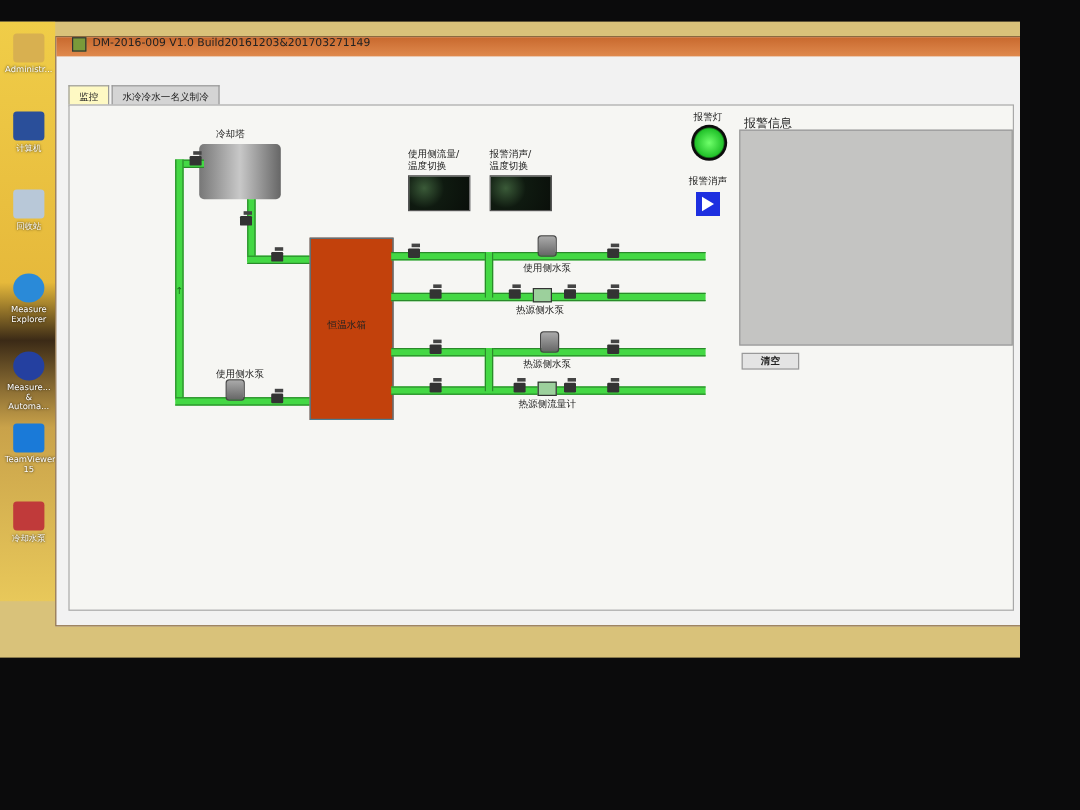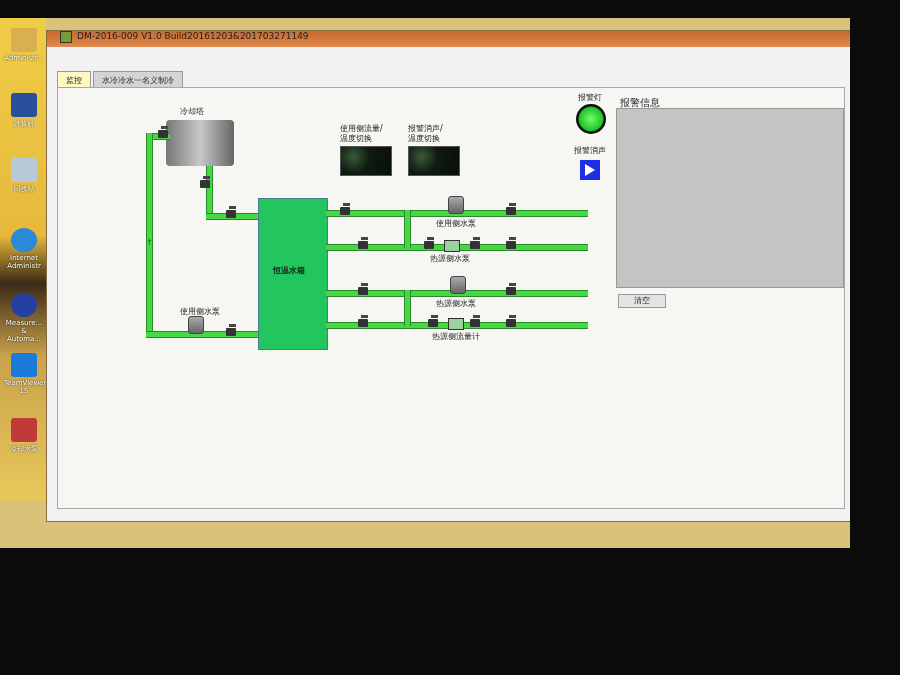--- a/index.html
+++ b/index.html
@@ -16,44 +16,44 @@
   .tab{font-size:8px;padding:3px 8px;border:1px solid #999;border-bottom:none;background:#d4d4d4;color:#222;margin-right:2px;}
   .tab.active{background:#fef9c3;}
   .panel{position:absolute;left:10px;top:56px;width:786px;height:420px;border:1px solid #a8a8a8;background:#f6f6f3;}
   .lbl{position:absolute;font-size:8px;color:#222;white-space:nowrap;}
   .pipe-h{position:absolute;height:5px;background:#44d844;border-top:1px solid #2a8a2a;border-bottom:1px solid #2a8a2a;}
   .pipe-v{position:absolute;width:5px;background:#44d844;border-left:1px solid #2a8a2a;border-right:1px solid #2a8a2a;}
   .valve{position:absolute;width:10px;height:8px;background:#333;border-radius:1px;}
   .valve::after{content:"";position:absolute;left:3px;top:-4px;width:7px;height:3px;background:#444;}
   .pump{position:absolute;width:14px;height:16px;background:linear-gradient(#aaa,#666);border-radius:3px;border:1px solid #444;}
   .meter{position:absolute;width:14px;height:10px;background:#9cd09c;border:1px solid #333;}
-  .tank{position:absolute;background:#22c55e;border:1px solid #4a7b90;font-weight:bold;}
+  .tank{position:absolute;background:#c2410c;border:1px solid #4a7b90;}
   .tower{position:absolute;background:linear-gradient(90deg,#777,#c8c8c8,#666);border-radius:4px;}
   .display{position:absolute;width:50px;height:28px;background:radial-gradient(circle at 25% 35%,#3a5a38 0%,#0f1a10 40%,#0a0f0a 100%);border:1px solid #555;}
   .lamp{position:absolute;width:30px;height:30px;border-radius:50%;background:radial-gradient(circle,#6fff6a 0%,#22c22a 55%,#0a0a0a 62%,#222 100%);}
   .mute{position:absolute;width:20px;height:20px;background:#1d2fe0;}
   .mute::after{content:"";position:absolute;left:5px;top:4px;border-left:10px solid #fff;border-top:6px solid transparent;border-bottom:6px solid transparent;}
   .alarm-box{position:absolute;background:#c4c4c2;border:1px solid #999;}
-  .btn{position:absolute;font-size:8px;background:#e4e4e4;border:1px solid #999;text-align:center;line-height:12px;color:#222;}
+  .btn{position:absolute;font-size:8px;background:#e4e4e4;border:1px solid #999;text-align:center;line-height:12px;color:#222;font-weight:bold;}
   .taskbar{position:absolute;left:0;top:503px;width:850px;height:27px;background:linear-gradient(180deg,#c9a07a,#b88a66);}
   .start{position:absolute;left:26px;top:2px;width:24px;height:24px;border-radius:50%;background:radial-gradient(circle,#6fb7ff,#1660c0);}
   .task-app{position:absolute;left:72px;top:2px;width:28px;height:22px;background:#f0f0f0;border:1px solid #aaa;}
   .task-app::after{content:"";position:absolute;left:7px;top:5px;width:13px;height:10px;background:#8aa23a;}
   .tray{position:absolute;right:40px;top:3px;font-size:7px;color:#fff;text-align:center;line-height:10px;}
   .arrow{position:absolute;font-size:8px;color:#1a6a1a;}
 </style>
 </head>
 <body>
 
 <div class="screen">
   <div class="desktop-strip">
     <div class="desk-icon" style="top:10px"><div class="glyph" style="background:#d8b050"></div><span>Administr...</span></div>
     <div class="desk-icon" style="top:75px"><div class="glyph" style="background:#2a4f9a"></div><span>计算机</span></div>
     <div class="desk-icon" style="top:140px"><div class="glyph" style="background:#b8c8d8"></div><span>回收站</span></div>
-    <div class="desk-icon" style="top:210px"><div class="glyph" style="background:#2a8ad8;border-radius:50%"></div><span>Internet Administr</span></div>
+    <div class="desk-icon" style="top:210px"><div class="glyph" style="background:#2a8ad8;border-radius:50%"></div><span>Measure Explorer</span></div>
     <div class="desk-icon" style="top:275px"><div class="glyph" style="background:#2440a0;border-radius:50%"></div><span>Measure... &amp; Automa...</span></div>
     <div class="desk-icon" style="top:335px"><div class="glyph" style="background:#1a7ad8"></div><span>TeamViewer 15</span></div>
     <div class="desk-icon" style="top:400px"><div class="glyph" style="background:#c03a3a"></div><span>冷却水泵</span></div>
   </div>
 
   <div class="win">
     <div class="titlebar">
       <span class="app-icon"></span>
       <span>DM-2016-009 V1.0 Build20161203&amp;201703271149</span>
     </div>

